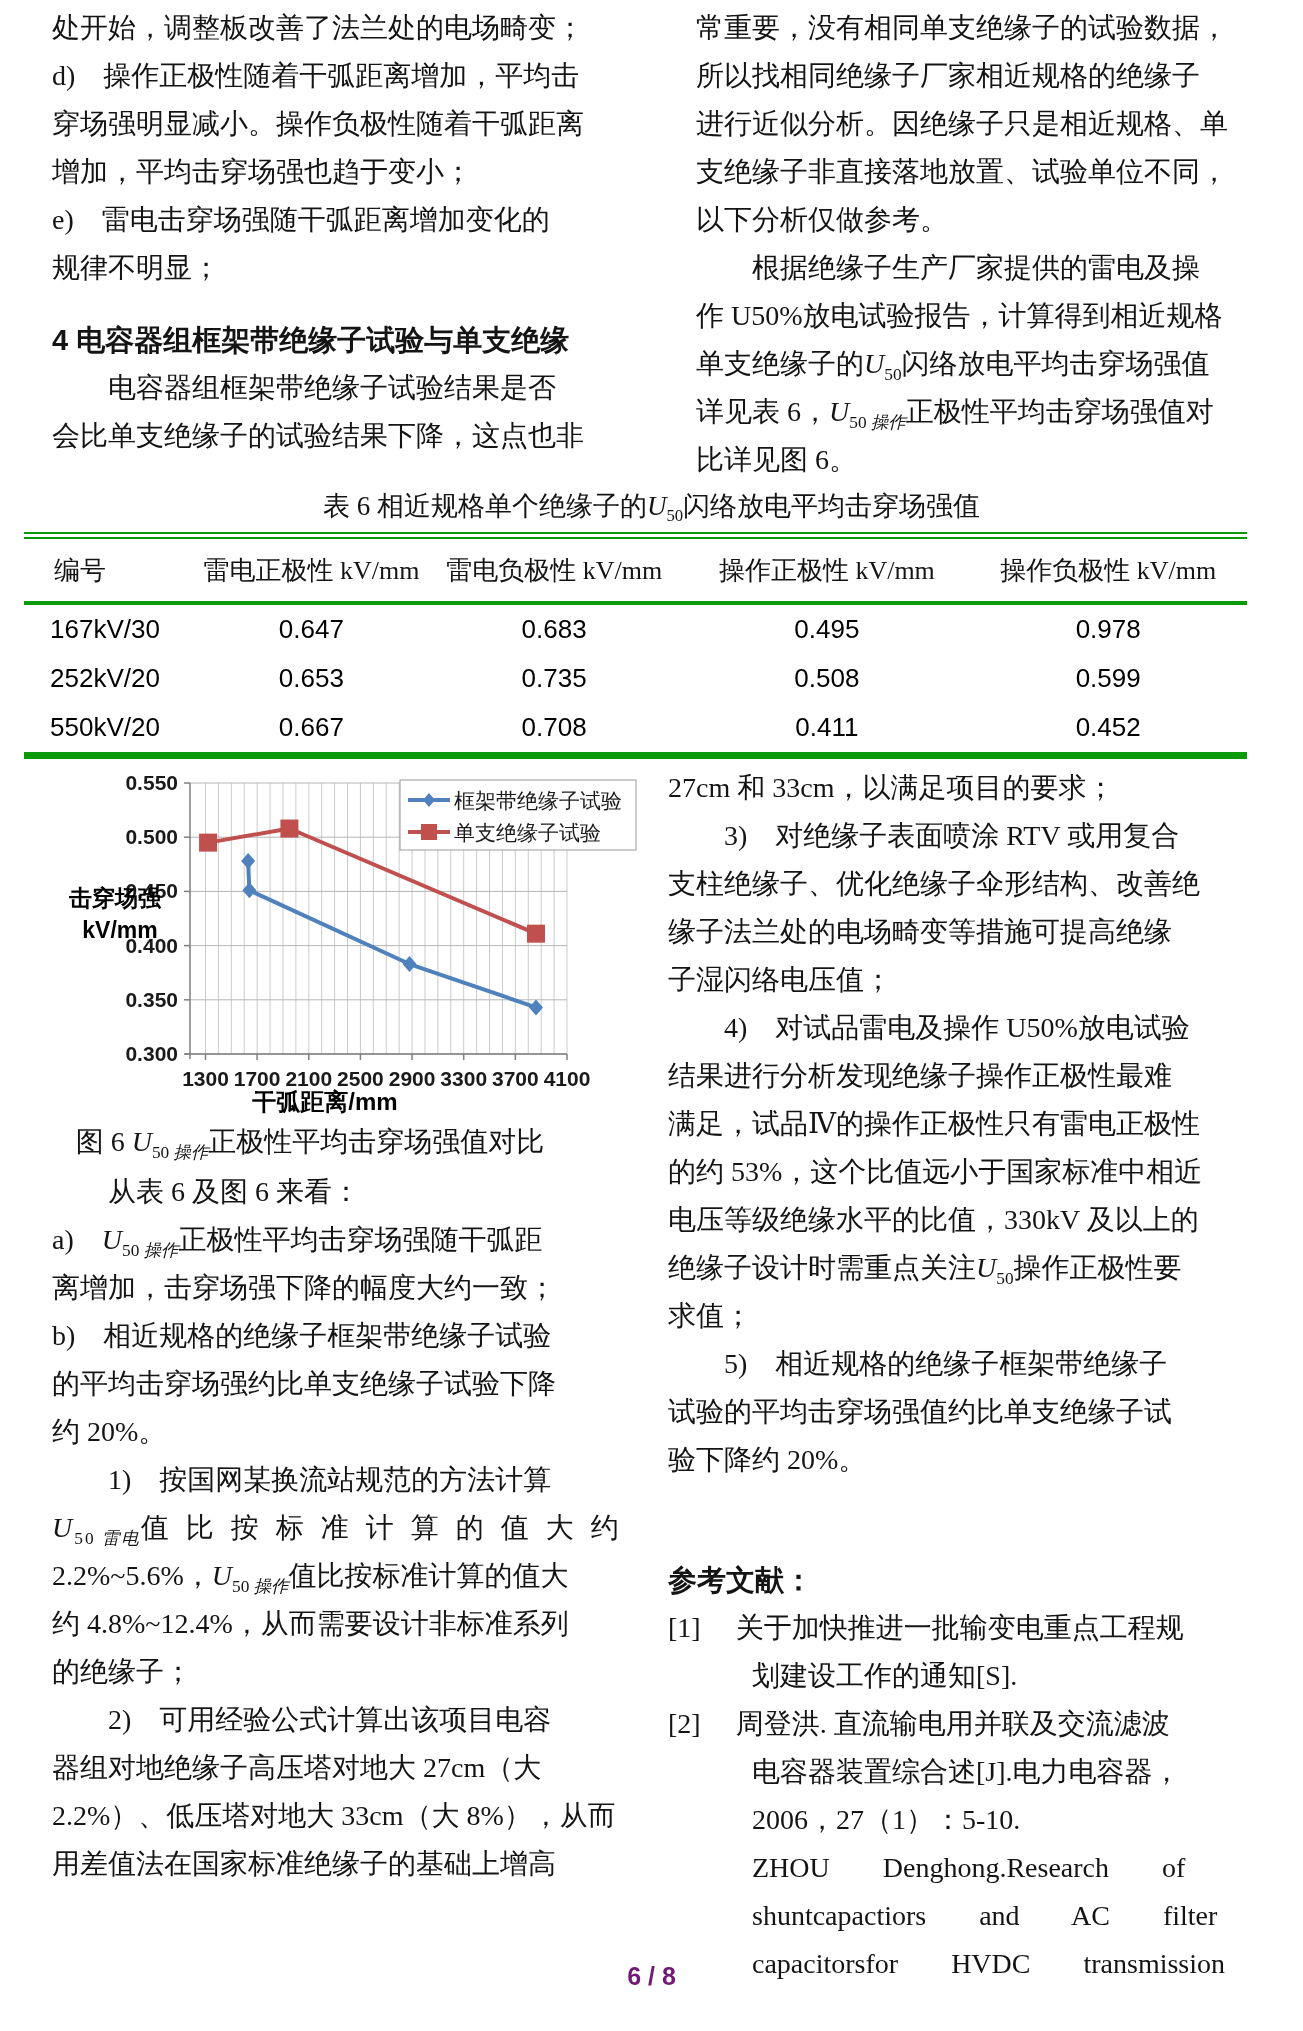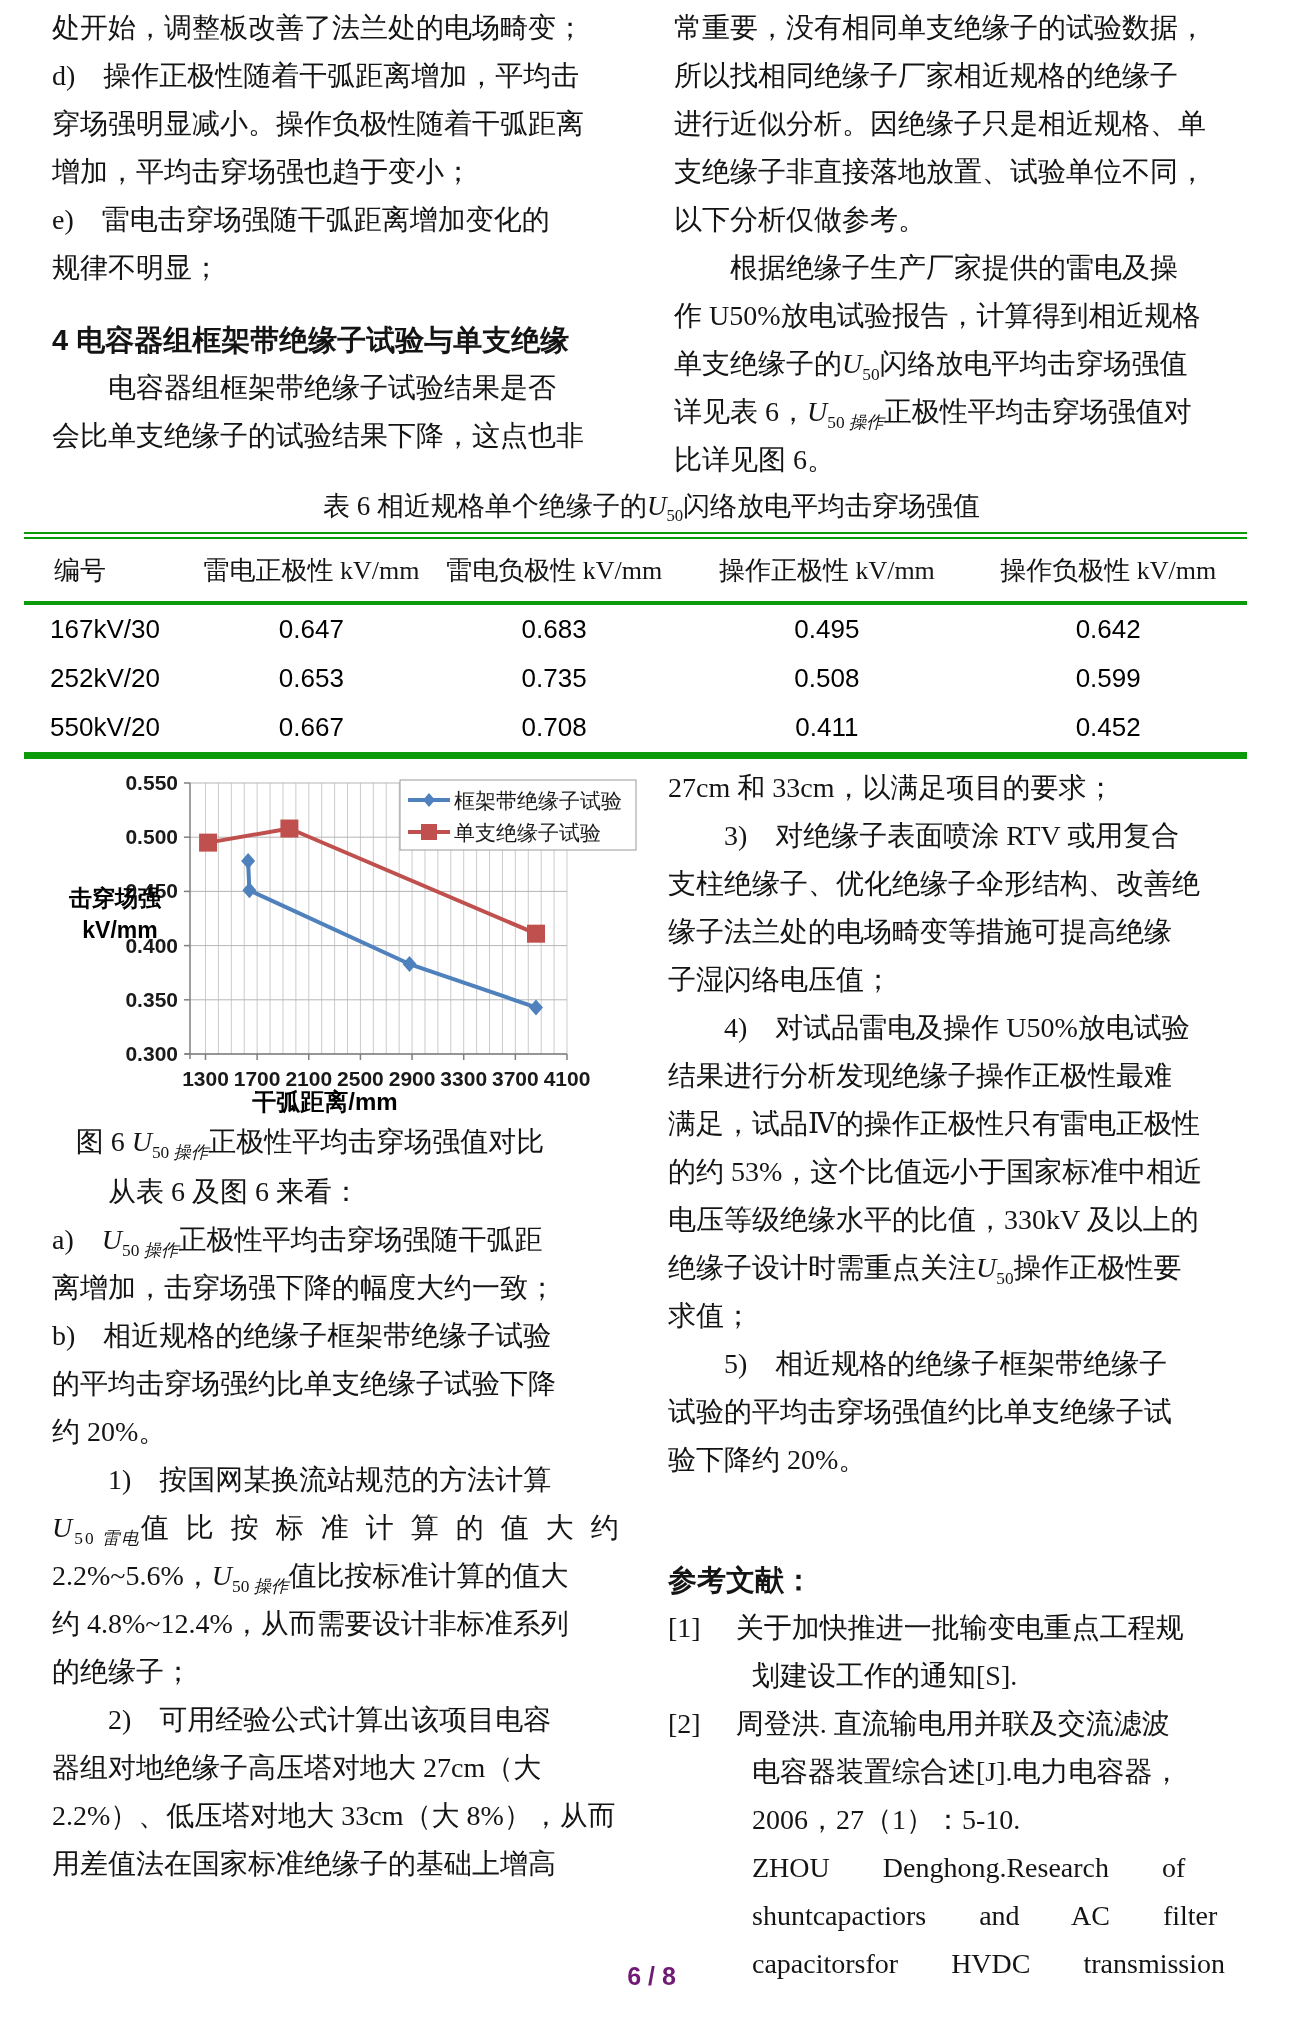--- a/index.html
+++ b/index.html
@@ -39,21 +39,21 @@
       <div class="line">d)　操作正极性随着干弧距离增加，平均击</div>
       <div class="line">穿场强明显减小。操作负极性随着干弧距离</div>
       <div class="line">增加，平均击穿场强也趋于变小；</div>
       <div class="line">e)　雷电击穿场强随干弧距离增加变化的</div>
       <div class="line">规律不明显；</div>
       <div class="line h">4 电容器组框架带绝缘子试验与单支绝缘</div>
       <div class="line">　　电容器组框架带绝缘子试验结果是否</div>
       <div class="line">会比单支绝缘子的试验结果下降，这点也非</div>
     </div>
 
-  <div class="col" id="col-right-top" style="left:674px;top:4px;width:588px;">
+  <div class="col" id="col-right-top" style="left:696px;top:4px;width:588px;">
       <div class="line">常重要，没有相同单支绝缘子的试验数据，</div>
       <div class="line">所以找相同绝缘子厂家相近规格的绝缘子</div>
       <div class="line">进行近似分析。因绝缘子只是相近规格、单</div>
       <div class="line">支绝缘子非直接落地放置、试验单位不同，</div>
       <div class="line">以下分析仅做参考。</div>
       <div class="line">　　根据绝缘子生产厂家提供的雷电及操</div>
       <div class="line">作 U50%放电试验报告，计算得到相近规格</div>
       <div class="line">单支绝缘子的<span class="u"><i>U</i><sub>50</sub></span>闪络放电平均击穿场强值</div>
       <div class="line">详见表 6，<span class="u"><i>U</i><sub>50 <i>操作</i></sub></span>正极性平均击穿场强值对</div>
       <div class="line">比详见图 6。</div>
@@ -77,21 +77,21 @@
           <th>操作正极性 kV/mm</th>
           <th>操作负极性 kV/mm</th>
         </tr>
     </thead>
     <tbody>
         <tr>
           <td>167kV/30</td>
           <td>0.647</td>
           <td>0.683</td>
           <td>0.495</td>
-          <td>0.642</td>
+          <td>0.978</td>
         </tr>
         <tr>
           <td>252kV/20</td>
           <td>0.653</td>
           <td>0.735</td>
           <td>0.508</td>
           <td>0.599</td>
         </tr>
         <tr>
           <td>550kV/20</td>

